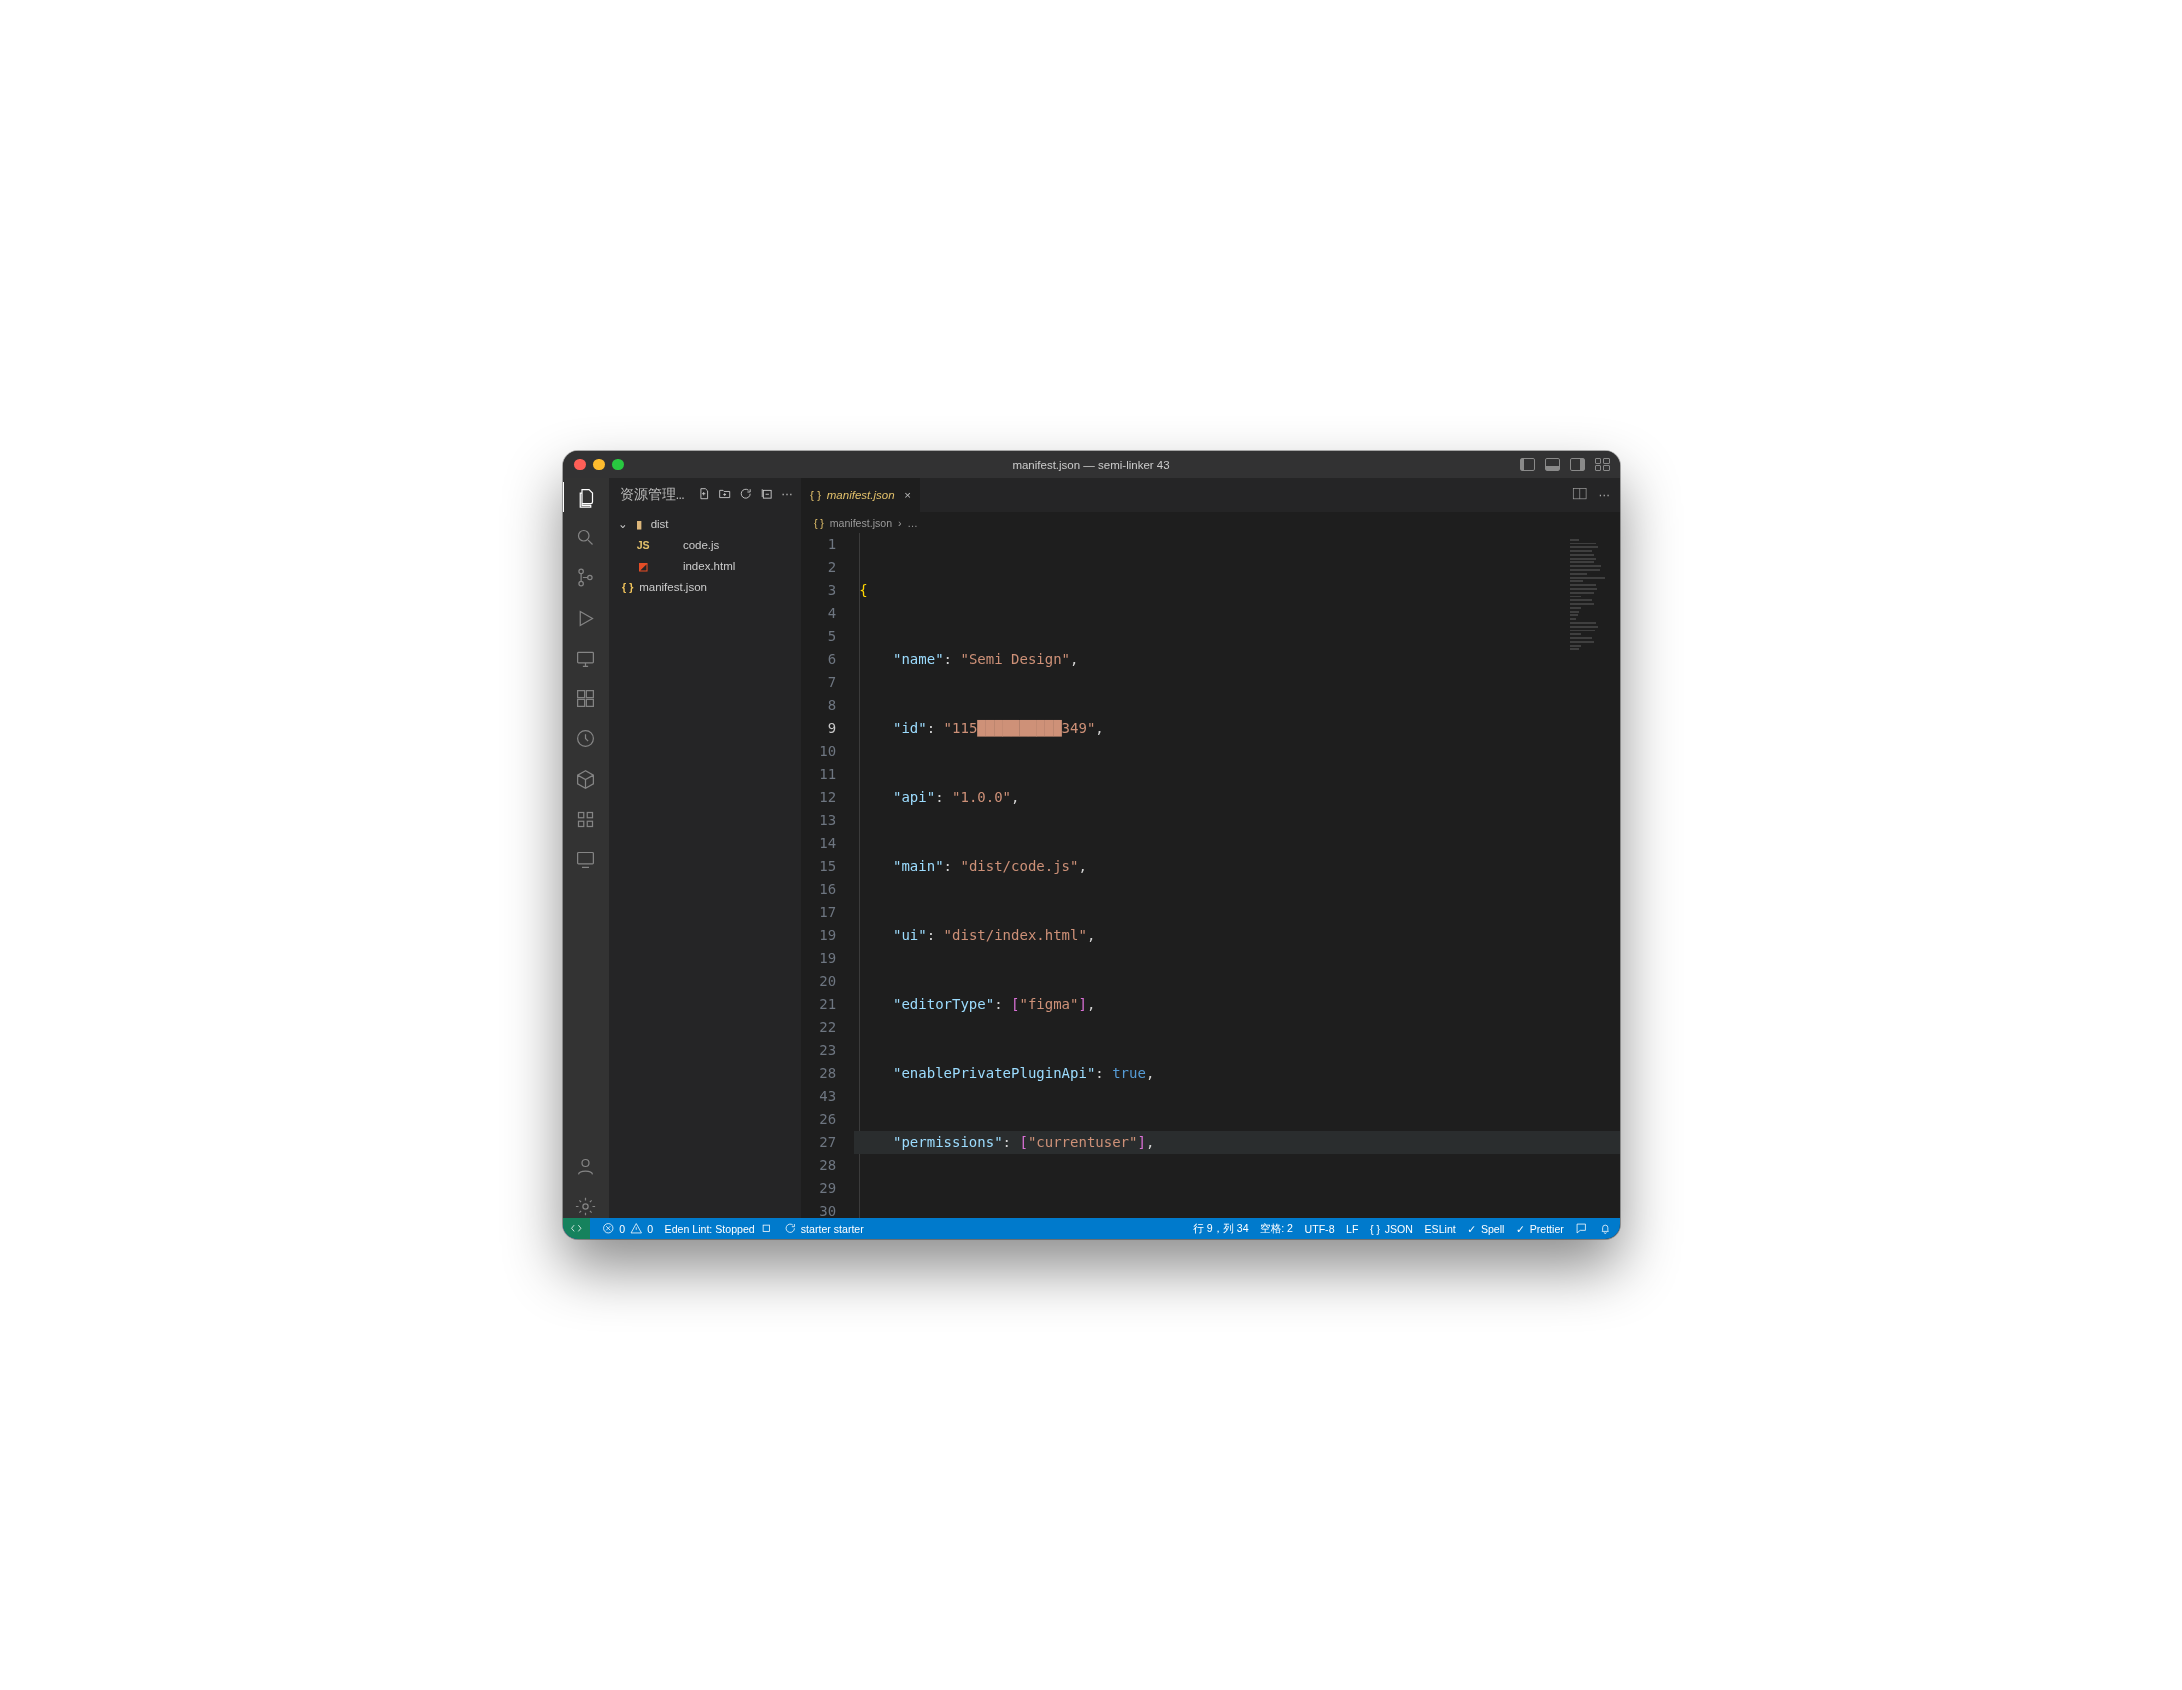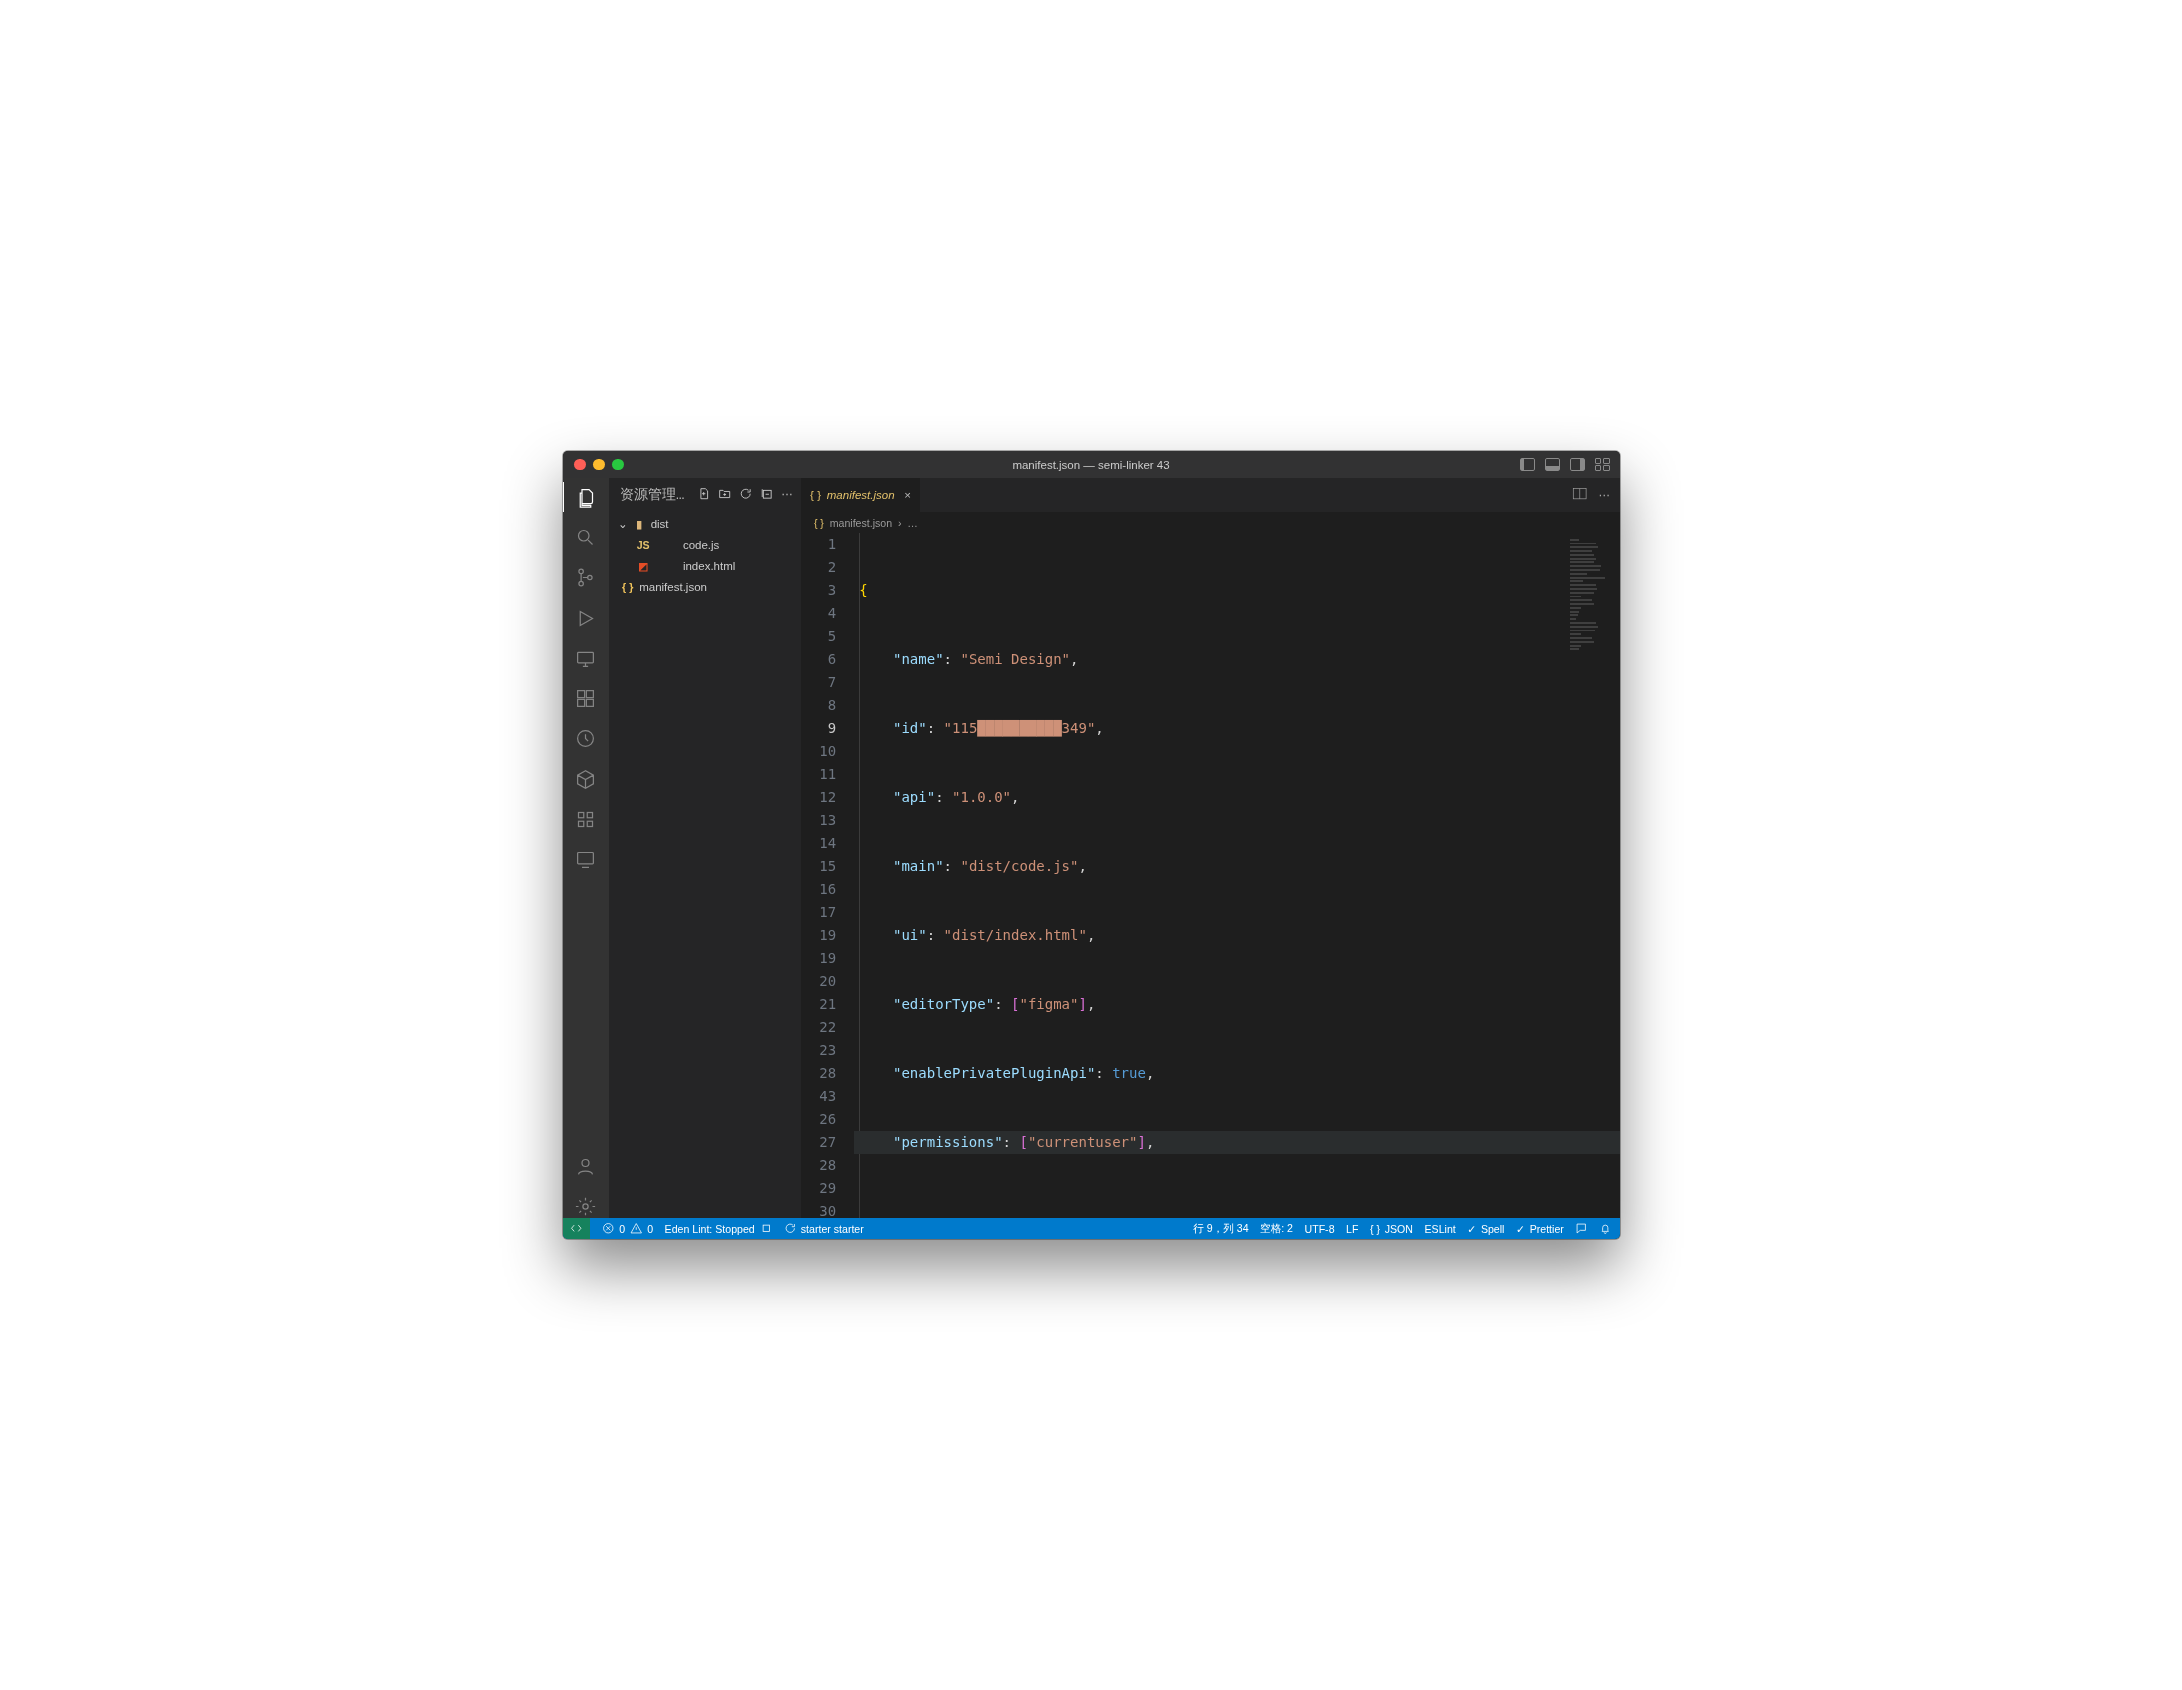--- a/index.html
+++ b/index.html
@@ -1,21 +1,21 @@
 <!DOCTYPE html>
 <html><head>
 <meta charset="utf-8">
 <style>
   * { margin:0; padding:0; box-sizing:border-box; }
   html,body { width:100%; height:100%; background:#fff; font-family:-apple-system,"SF Pro","Segoe UI",sans-serif; }
   body { display:flex; align-items:center; justify-content:center; }
   .window {
     width:1057px; height:788px;
     background:#1e1e1e;
-    border-radius:5px;
+    border-radius:15px;
     box-shadow:0 29px 58px rgba(0,0,0,.45),0 0 0 1px rgba(0,0,0,.3);
     display:flex; flex-direction:column; overflow:hidden;
     color:#ccc;
     font-size:11.5px;
   }
   
   .titlebar { height:27px; background:#323233; display:flex; align-items:center; position:relative; }
   .traffic { display:flex; gap:7.7px; margin-left:11.5px; }
   .dot { width:11.5px; height:11.5px; border-radius:50%; }
   .dot.red{background:#ff5f57;} .dot.yellow{background:#febc2e;} .dot.green{background:#28c840;}

